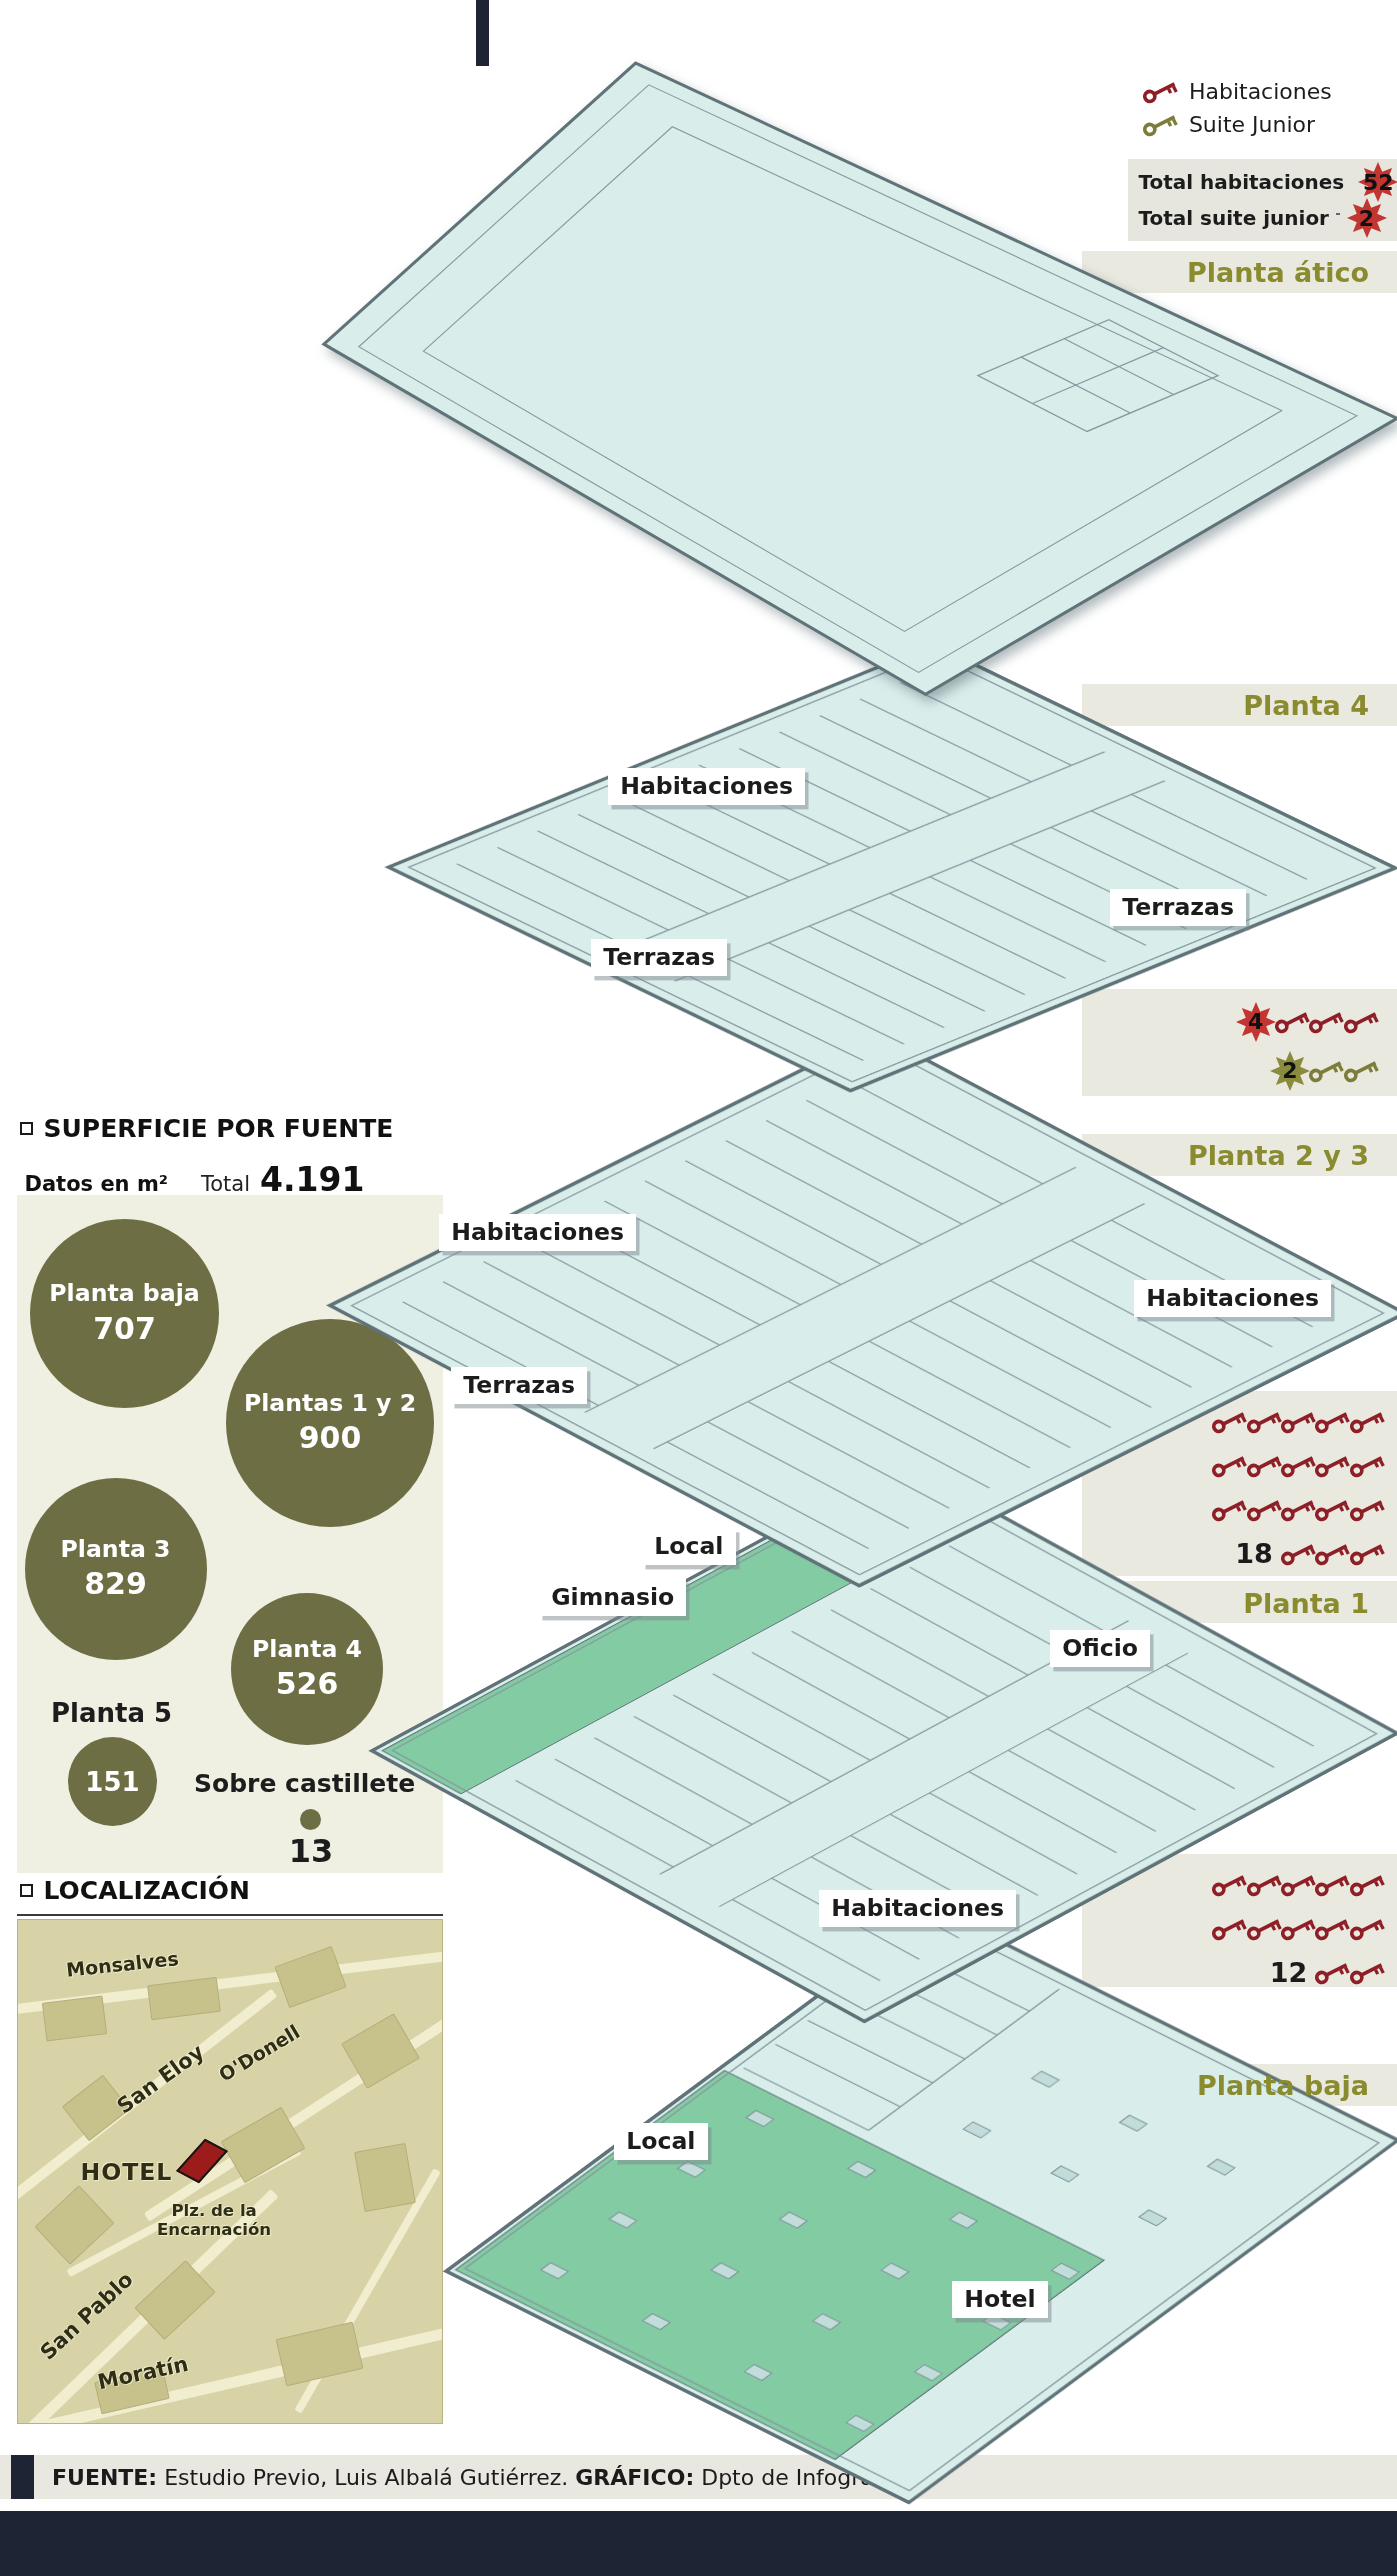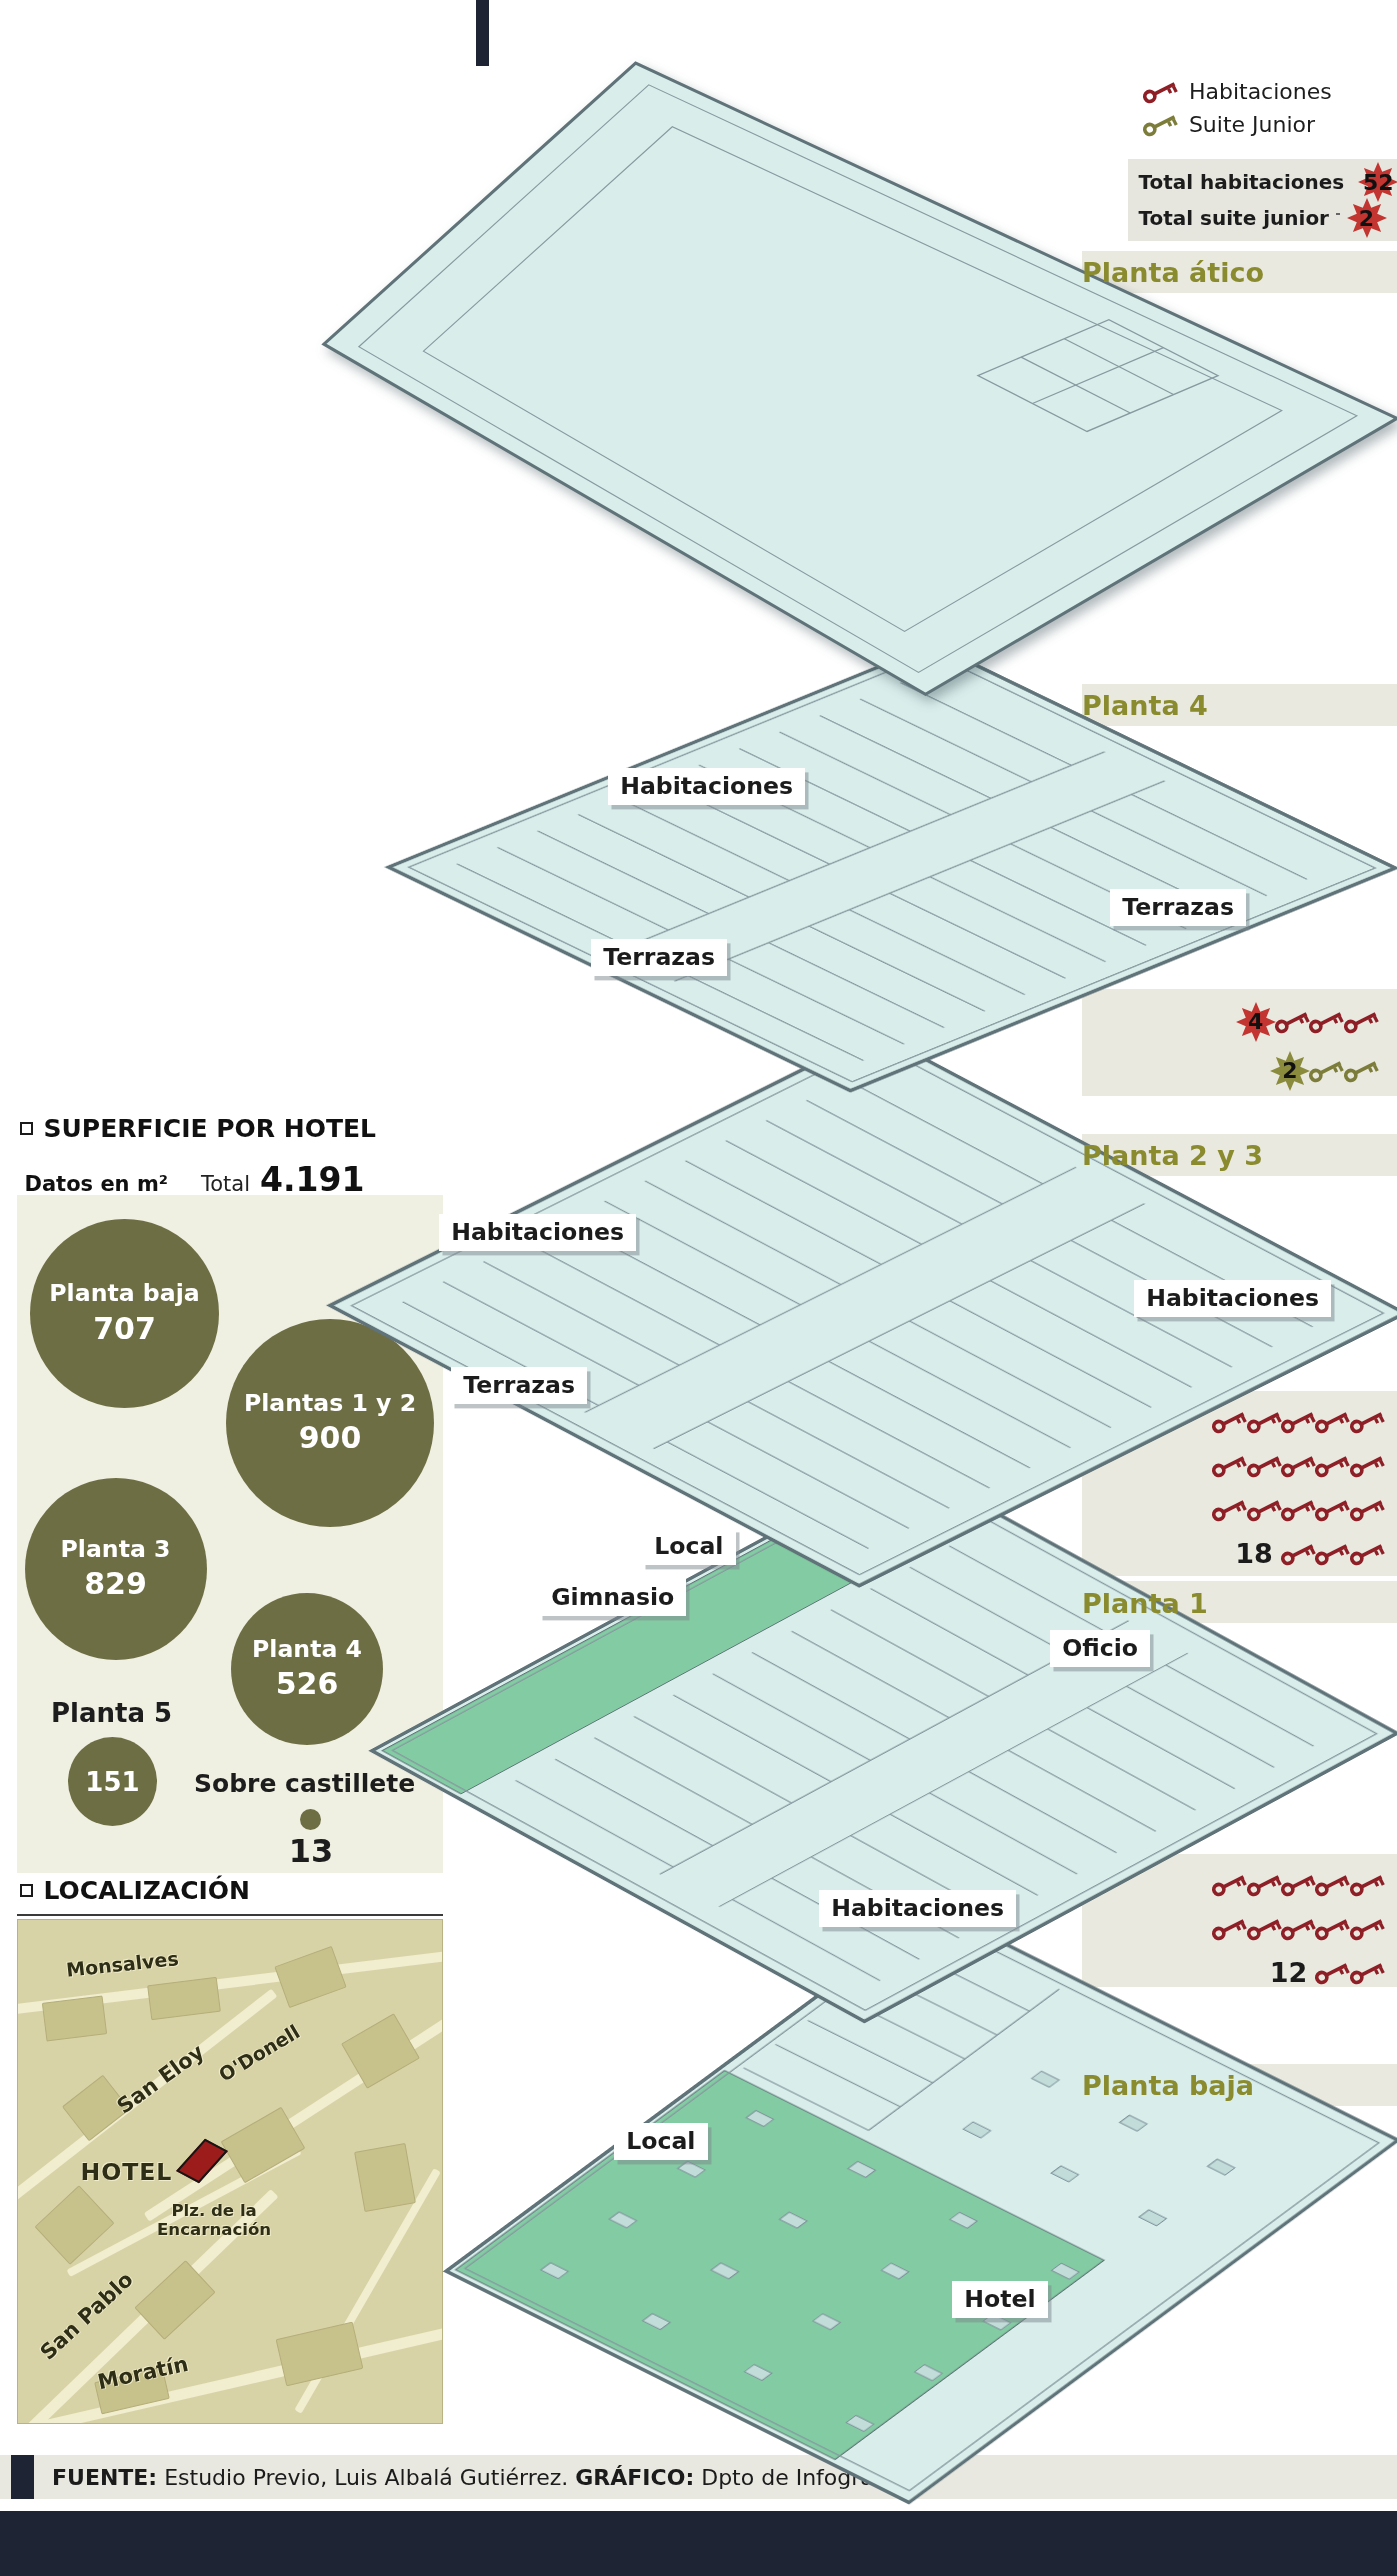--- a/index.html
+++ b/index.html
@@ -17,21 +17,21 @@
   .legend-row { display:flex; align-items:center; gap:10.5px; height:33px; }
   .legend-row .lbl { font-size:22px; font-weight:500; color:#1d1d1d; }
   .totals { position:absolute; left:1128px; top:159px; width:269px; height:82px; background:#e6e6de;
             z-index:6; padding:5.2px 10.5px; display:flex; flex-direction:column; justify-content:center; }
   .tot-row { display:flex; align-items:center; height:36px; }
   .tot-row .lbl { font-size:20px; font-weight:600; color:#1c1c1c; white-space:nowrap; }
   .tot-leader { flex:1; border-bottom:2.6px dotted #666; margin:0 7px 8.7px; }
 
   
   .band { position:absolute; left:1082px; width:315px; background:#e9e9e0; z-index:1; }
-  .floor-label { position:absolute; left:1082px; width:301px; text-align:left; padding-right:14px;
+  .floor-label { position:absolute; left:1082px; width:301px; text-align:right; padding-right:14px;
                  font-size:27px; font-weight:bold; color:#8a8a2e; z-index:5; white-space:nowrap; }
 
   
   .key { width:37px; height:21px; transform:rotate(-27deg); flex:0 0 auto; margin-left:-2.6px; }
   .key-red { color:#8e1f26; } .key-olive { color:#7d7d3b; }
   .key-cluster { position:absolute; z-index:5; }
   .key-row { display:flex; align-items:center; justify-content:flex-end; height:44px; padding-right:5.2px; }
   .keys-wrap { display:flex; align-items:center; }
   .key-total { font-size:27px; font-weight:bold; color:#1b1b1b; margin-right:8.7px; }
   .star { position:relative; width:40px; height:40px; display:inline-flex; align-items:center; justify-content:center; flex:0 0 auto; }
@@ -150,21 +150,21 @@
   <div class="band" style="top:684px; height:42px;"></div>
   <div class="band" style="top:989px; height:107px;"></div>
   <div class="band" style="top:1134px; height:42px;"></div>
   <div class="band" style="top:1391px; height:185px;"></div>
   <div class="band" style="top:1581px; height:42px;"></div>
   <div class="band" style="top:1854px; height:133px;"></div>
   <div class="band" style="top:2064px; height:42px;"></div>
 
   <div class="sec-head" style="left:20px; top:1114px;">
     <span class="sq"></span>
-    <span>SUPERFICIE POR HOTEL</span>
+    <span>SUPERFICIE POR FUENTE</span>
   </div>
   <div class="datos-line">
     <span class="datos">Datos en m²</span>
     <span class="tlabel">Total</span>
     <span class="tvalue">4.191</span>
   </div>
   <div class="beige-panel"></div>
 
   <div class="bubble" style="left:30px; top:1219px; width:189px; height:189px;">
     <span class="bname">Planta baja</span>

